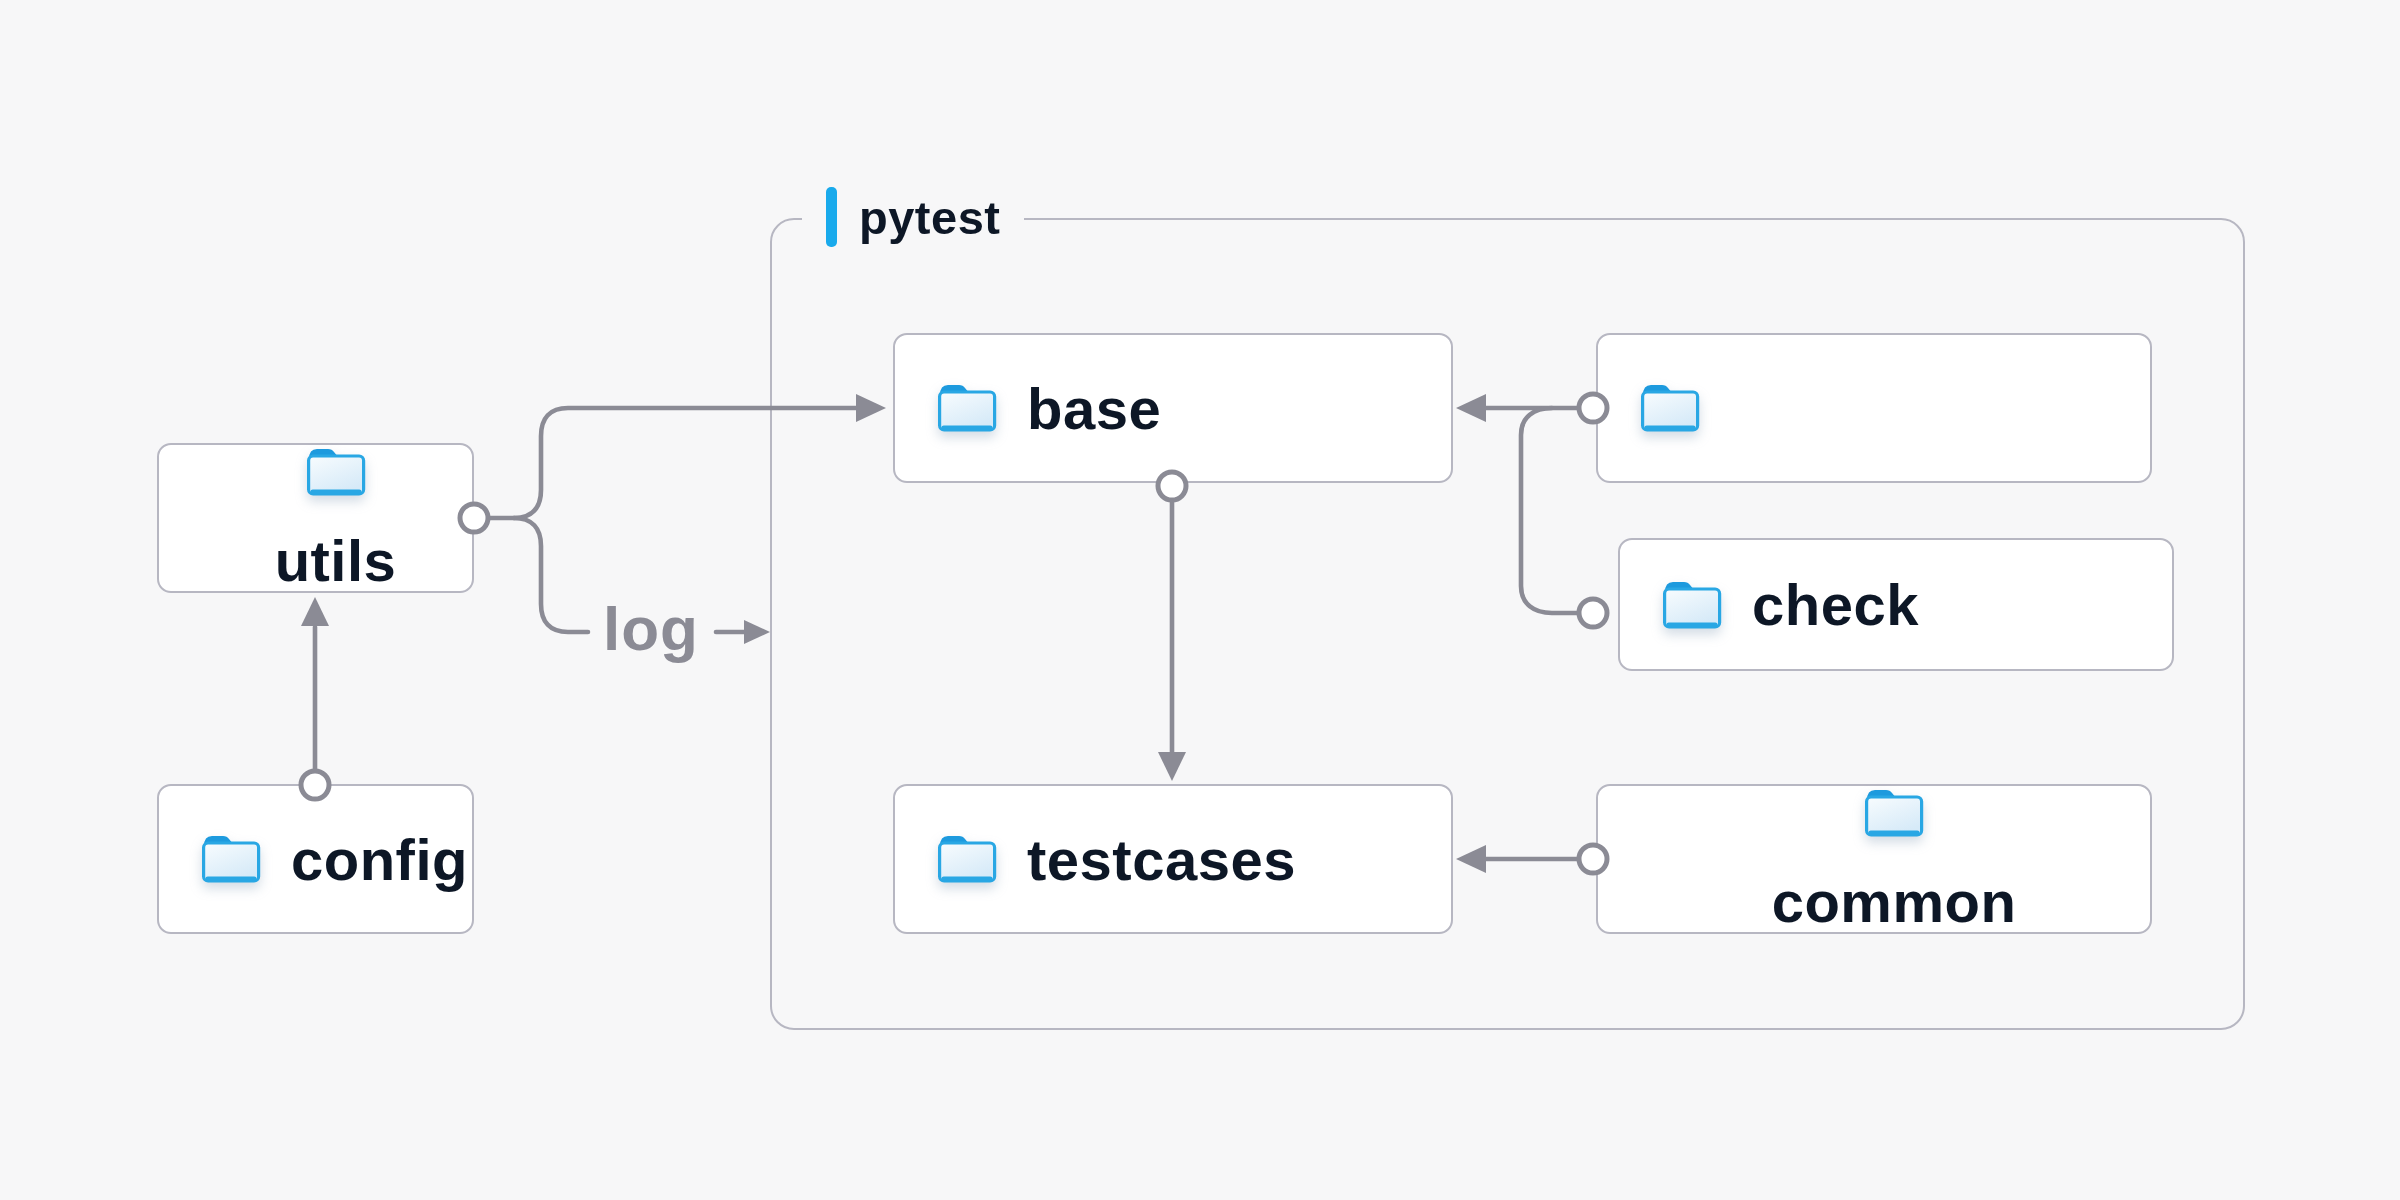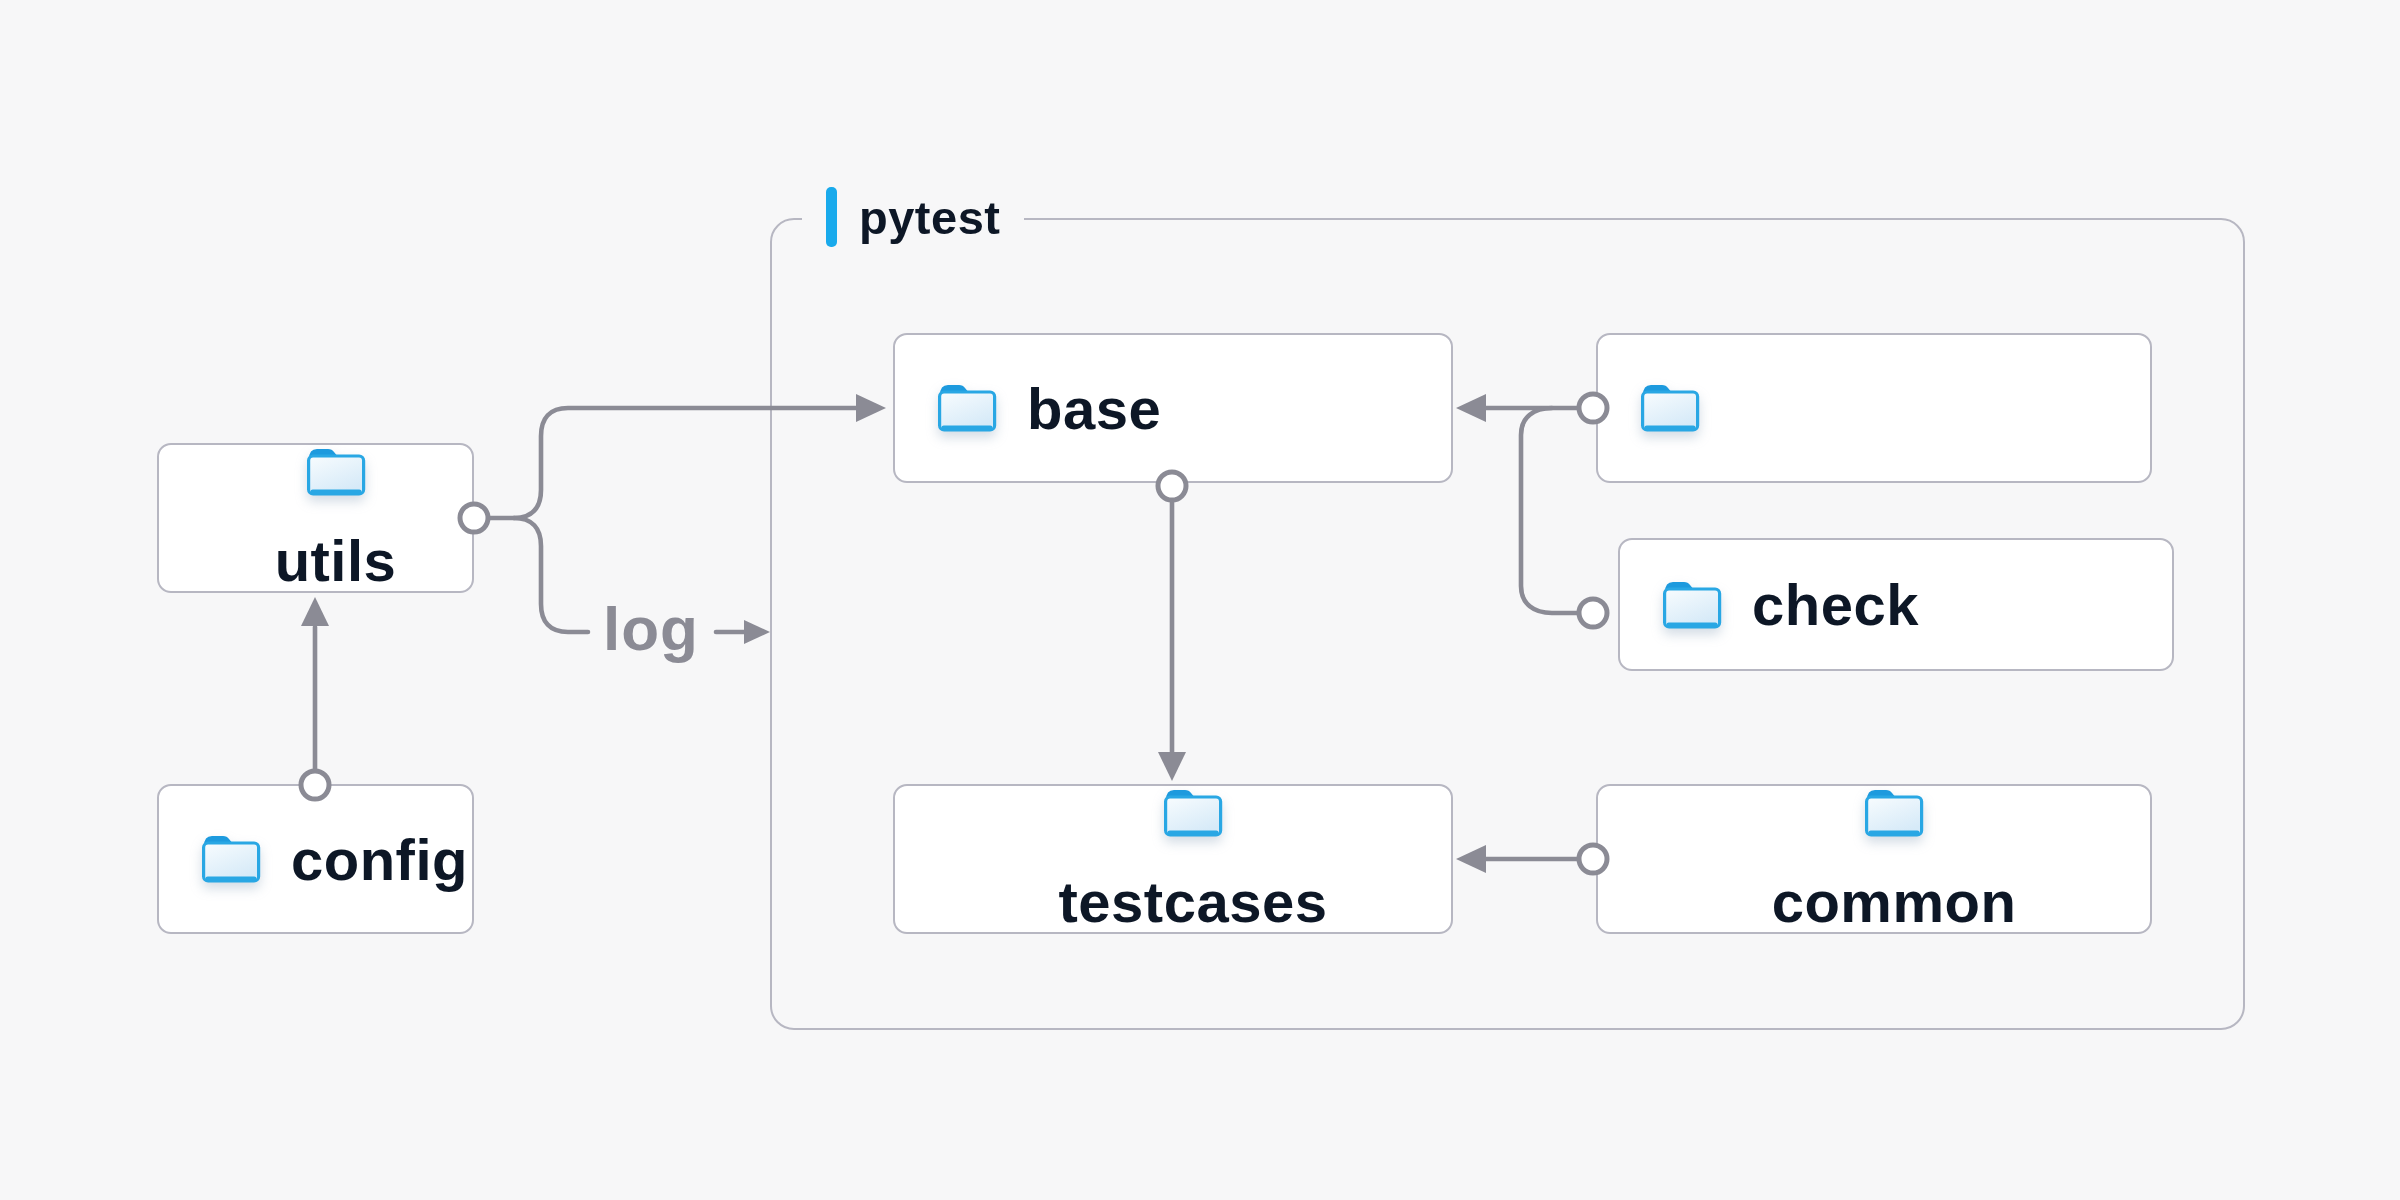--- a/index.html
+++ b/index.html
@@ -30,21 +30,21 @@
     border-radius:14px;box-sizing:border-box;display:flex;align-items:center;
     padding-left:40px;gap:28px;z-index:2;
   }
   .node .label{font-size:58px;font-weight:700;color:#0d1726;letter-spacing:.5px;}
   .folder{width:64px;height:54px;flex:0 0 auto;filter:drop-shadow(0 6px 6px rgba(108,140,170,.30));}
   #n-utils    {left:157px; top:443px; width:317px; height:150px;flex-direction:column;}
   #n-config   {left:157px; top:784px; width:317px; height:150px;}
   #n-base     {left:893px; top:333px; width:560px; height:150px;}
   #n-pymilvus {left:1596px;top:333px; width:556px; height:150px;}
   #n-check    {left:1618px;top:538px; width:556px; height:133px;}
-  #n-testcases{left:893px; top:784px; width:560px; height:150px;flex-direction:column;}
+  #n-testcases{left:893px; top:784px; width:560px; height:150px;}
   #n-common   {left:1596px;top:784px; width:556px; height:150px;flex-direction:column;}
   
   .wires{position:absolute;left:0;top:0;width:2400px;height:1200px;z-index:4;pointer-events:none;}
   .wire{stroke:#8b8b95;stroke-width:4.6;fill:none;stroke-linecap:round;stroke-linejoin:round;}
   .arrowhead{fill:#8b8b95;stroke:none;}
   .port{fill:#ffffff;stroke:#8b8b95;stroke-width:5;}
   
   .log-label{
     position:absolute;left:651px;top:631px;transform:translate(-50%,-54%);
     font-size:62px;font-weight:700;color:#8b8b95;z-index:4;letter-spacing:1px;

